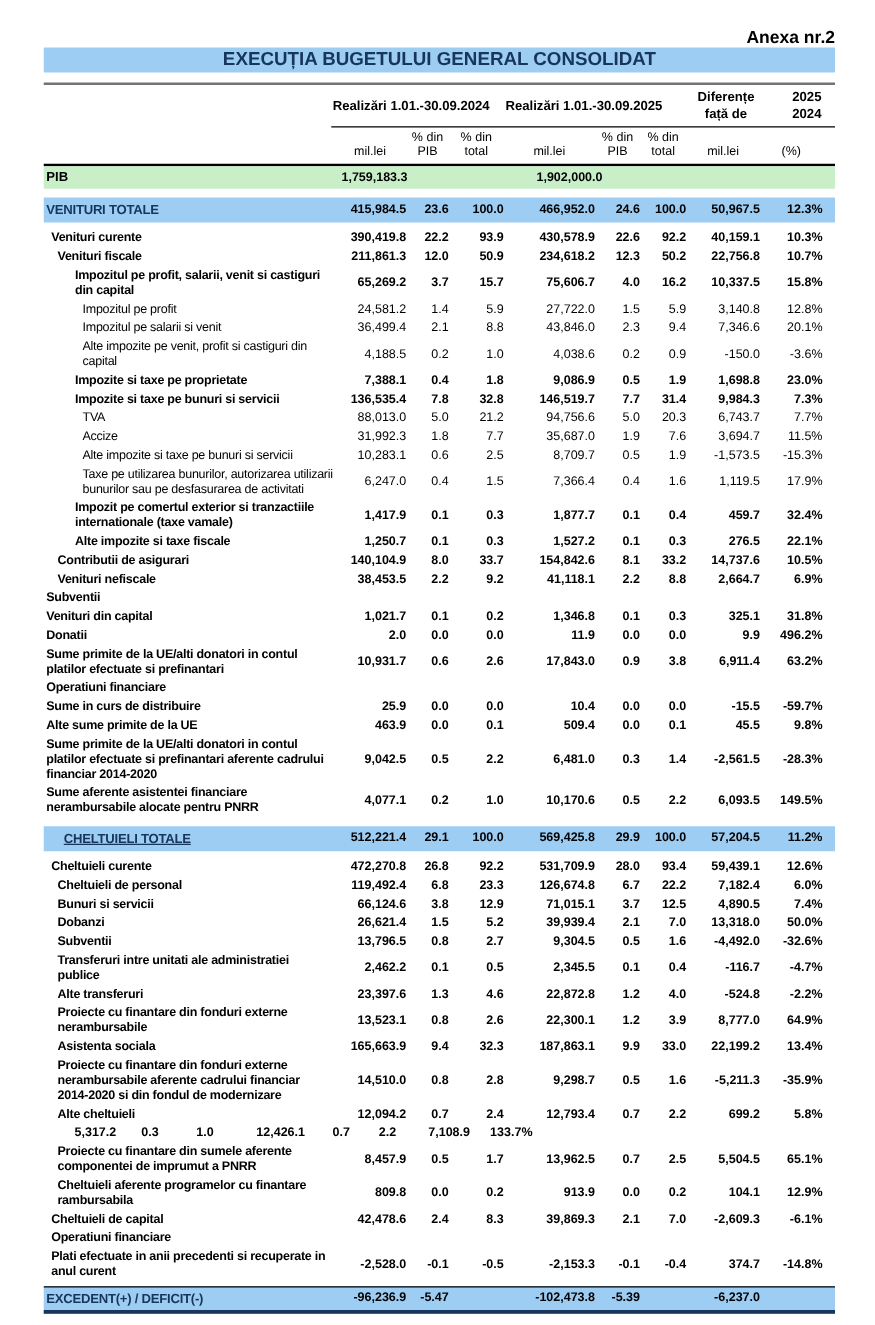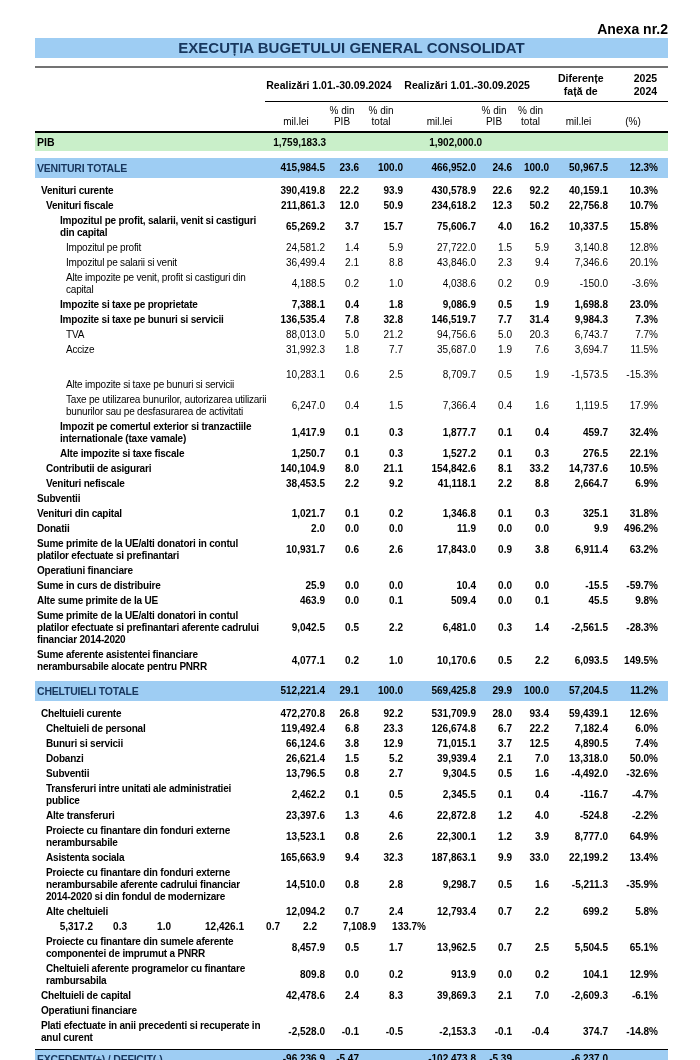--- a/index.html
+++ b/index.html
@@ -198,21 +198,21 @@
           <div class="num w1">31,992.3</div>
           <div class="num w2">1.8</div>
           <div class="num w3">7.7</div>
           <div class="num w4">35,687.0</div>
           <div class="num w5">1.9</div>
           <div class="num w6">7.6</div>
           <div class="num w7">3,694.7</div>
           <div class="num w8">11.5%</div>
         </div>
         <div class="row">
-          <div class="lab" style="padding-left: 31px; margin-top: 20px;">Alte impozite si taxe pe bunuri si servicii</div>
+          <div class="lab" style="padding-left: 31px;">Alte impozite si taxe pe bunuri si servicii</div>
           <div class="num w1">10,283.1</div>
           <div class="num w2">0.6</div>
           <div class="num w3">2.5</div>
           <div class="num w4">8,709.7</div>
           <div class="num w5">0.5</div>
           <div class="num w6">1.9</div>
           <div class="num w7">-1,573.5</div>
           <div class="num w8">-15.3%</div>
         </div>
         <div class="row">
@@ -245,21 +245,21 @@
           <div class="num w4">1,527.2</div>
           <div class="num w5">0.1</div>
           <div class="num w6">0.3</div>
           <div class="num w7">276.5</div>
           <div class="num w8">22.1%</div>
         </div>
         <div class="row b">
           <div class="lab" style="padding-left: 11px;">Contributii de asigurari</div>
           <div class="num w1">140,104.9</div>
           <div class="num w2">8.0</div>
-          <div class="num w3">21.1</div>
+          <div class="num w3">33.7</div>
           <div class="num w4">154,842.6</div>
           <div class="num w5">8.1</div>
           <div class="num w6">33.2</div>
           <div class="num w7">14,737.6</div>
           <div class="num w8">10.5%</div>
         </div>
         <div class="row b">
           <div class="lab" style="padding-left: 11px;">Venituri nefiscale</div>
           <div class="num w1">38,453.5</div>
           <div class="num w2">2.2</div>
@@ -363,21 +363,21 @@
           <div class="num w1">4,077.1</div>
           <div class="num w2">0.2</div>
           <div class="num w3">1.0</div>
           <div class="num w4">10,170.6</div>
           <div class="num w5">0.5</div>
           <div class="num w6">2.2</div>
           <div class="num w7">6,093.5</div>
           <div class="num w8">149.5%</div>
         </div>
         <div class="row blue b">
-          <div class="lab" style="padding-left: 2px;">CHELTUIELI TOTALE</div>
+          <div class="lab" style="padding-left: 16px; text-decoration: underline;">CHELTUIELI TOTALE</div>
           <div class="num w1">512,221.4</div>
           <div class="num w2">29.1</div>
           <div class="num w3">100.0</div>
           <div class="num w4">569,425.8</div>
           <div class="num w5">29.9</div>
           <div class="num w6">100.0</div>
           <div class="num w7">57,204.5</div>
           <div class="num w8">11.2%</div>
         </div>
         <div class="row b">

